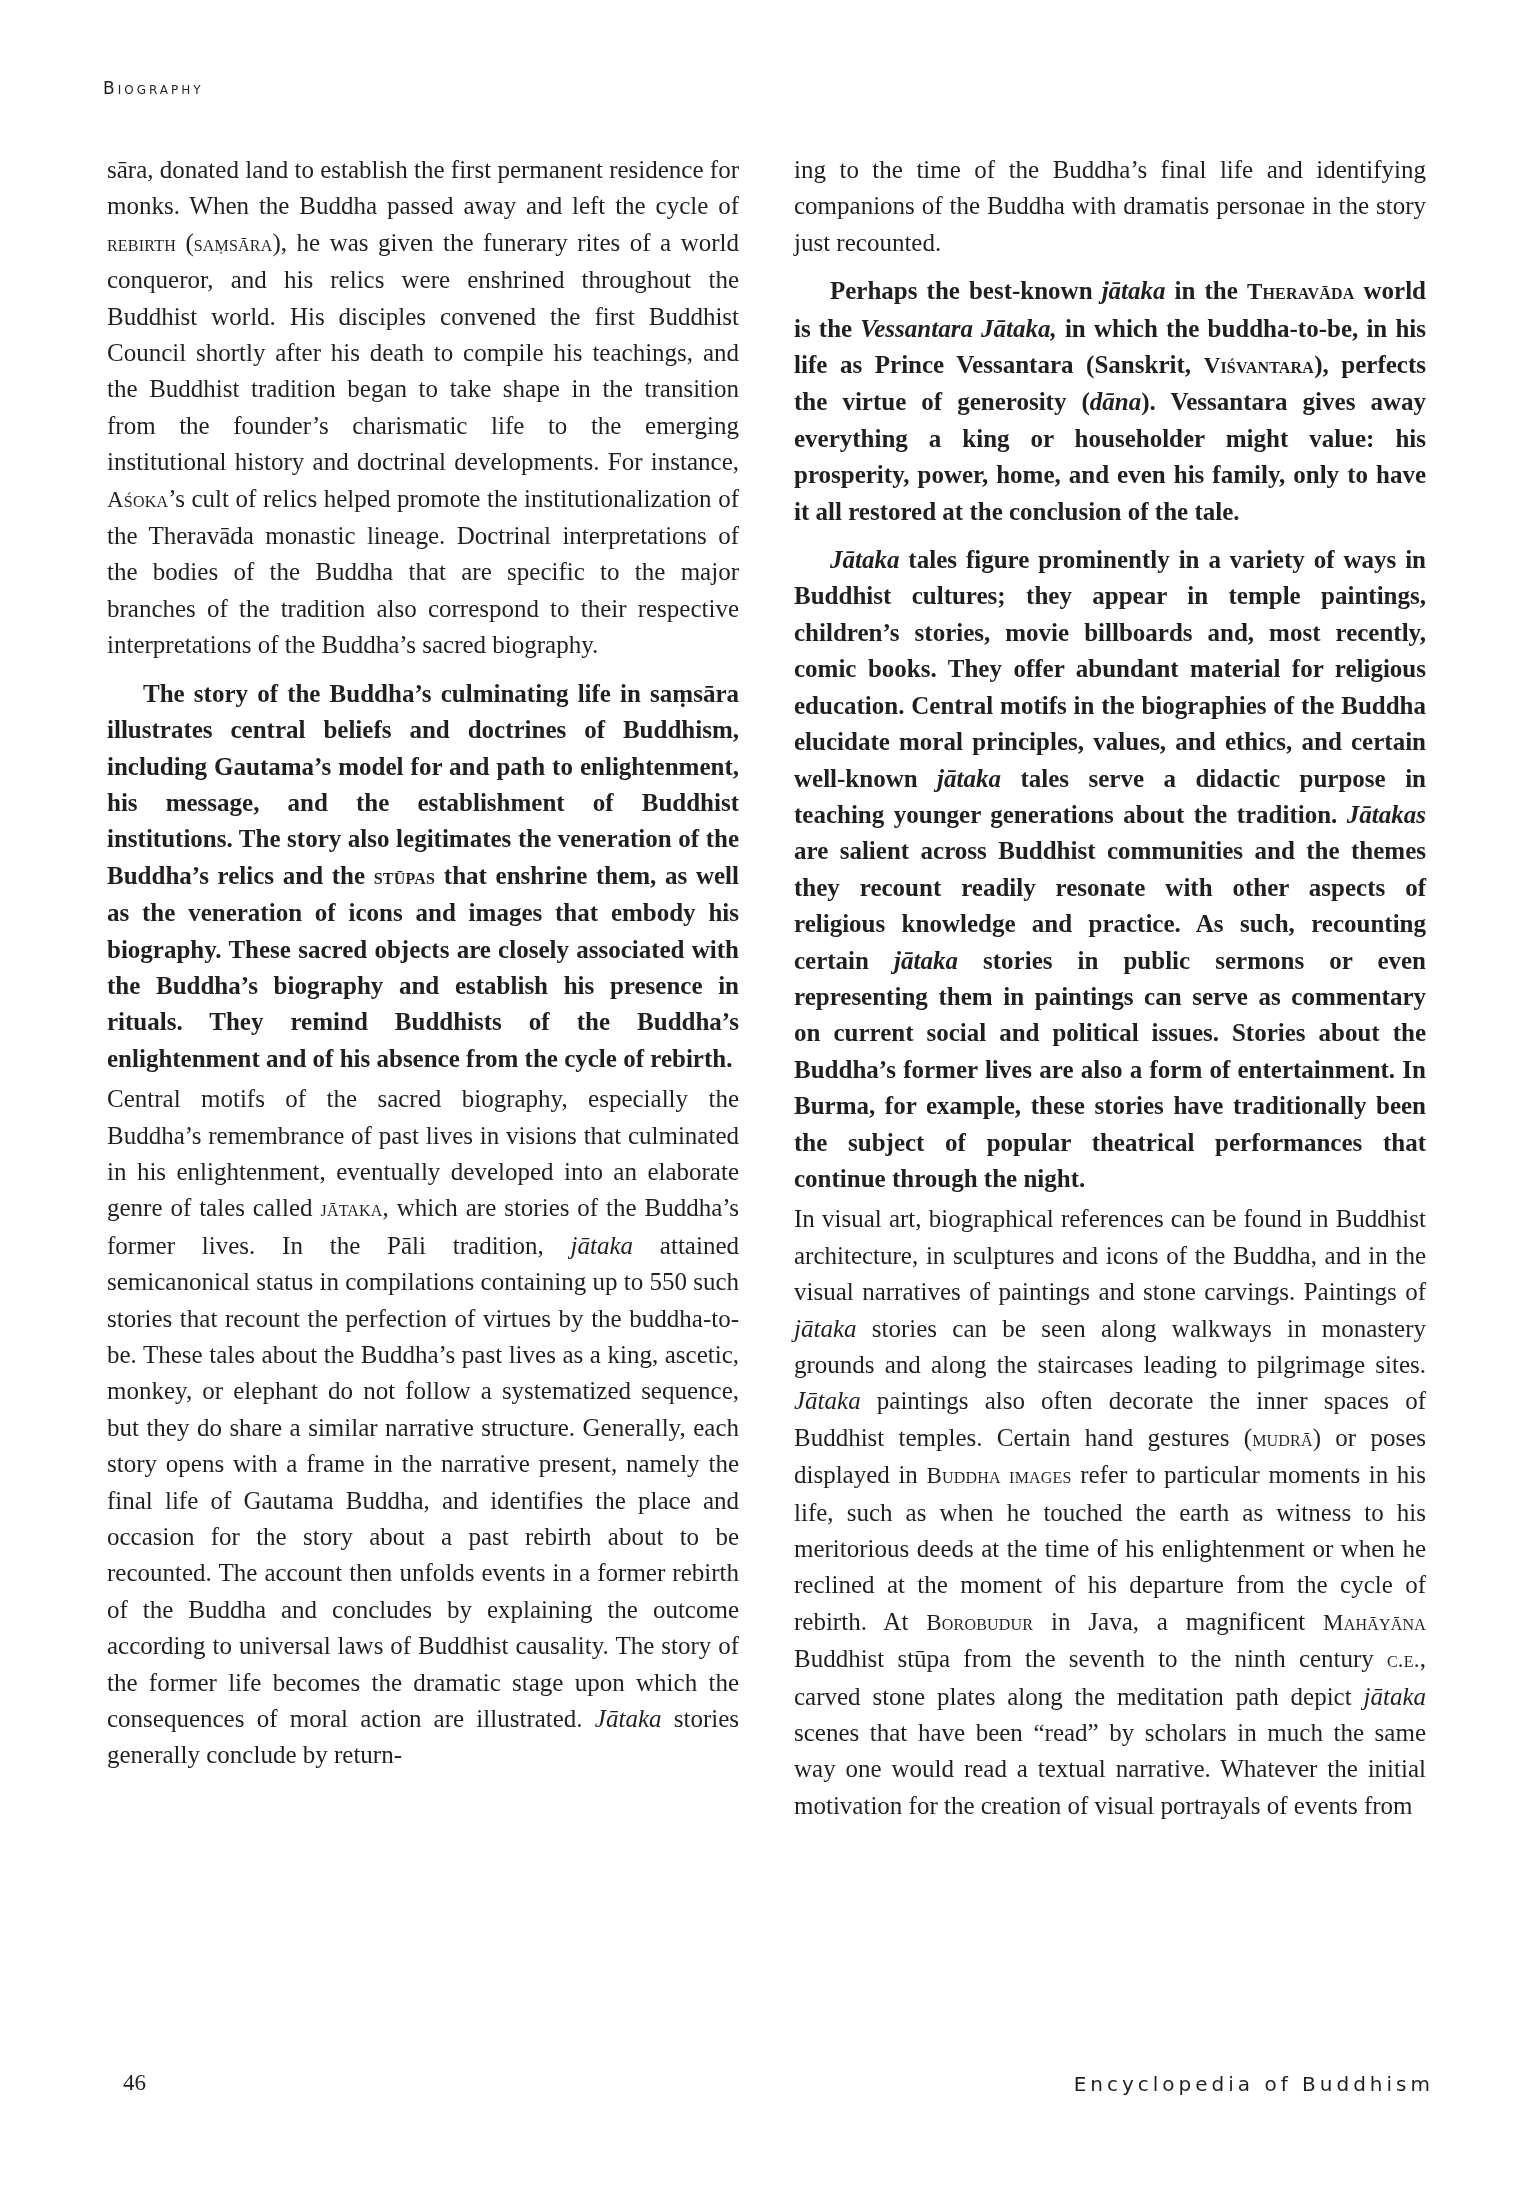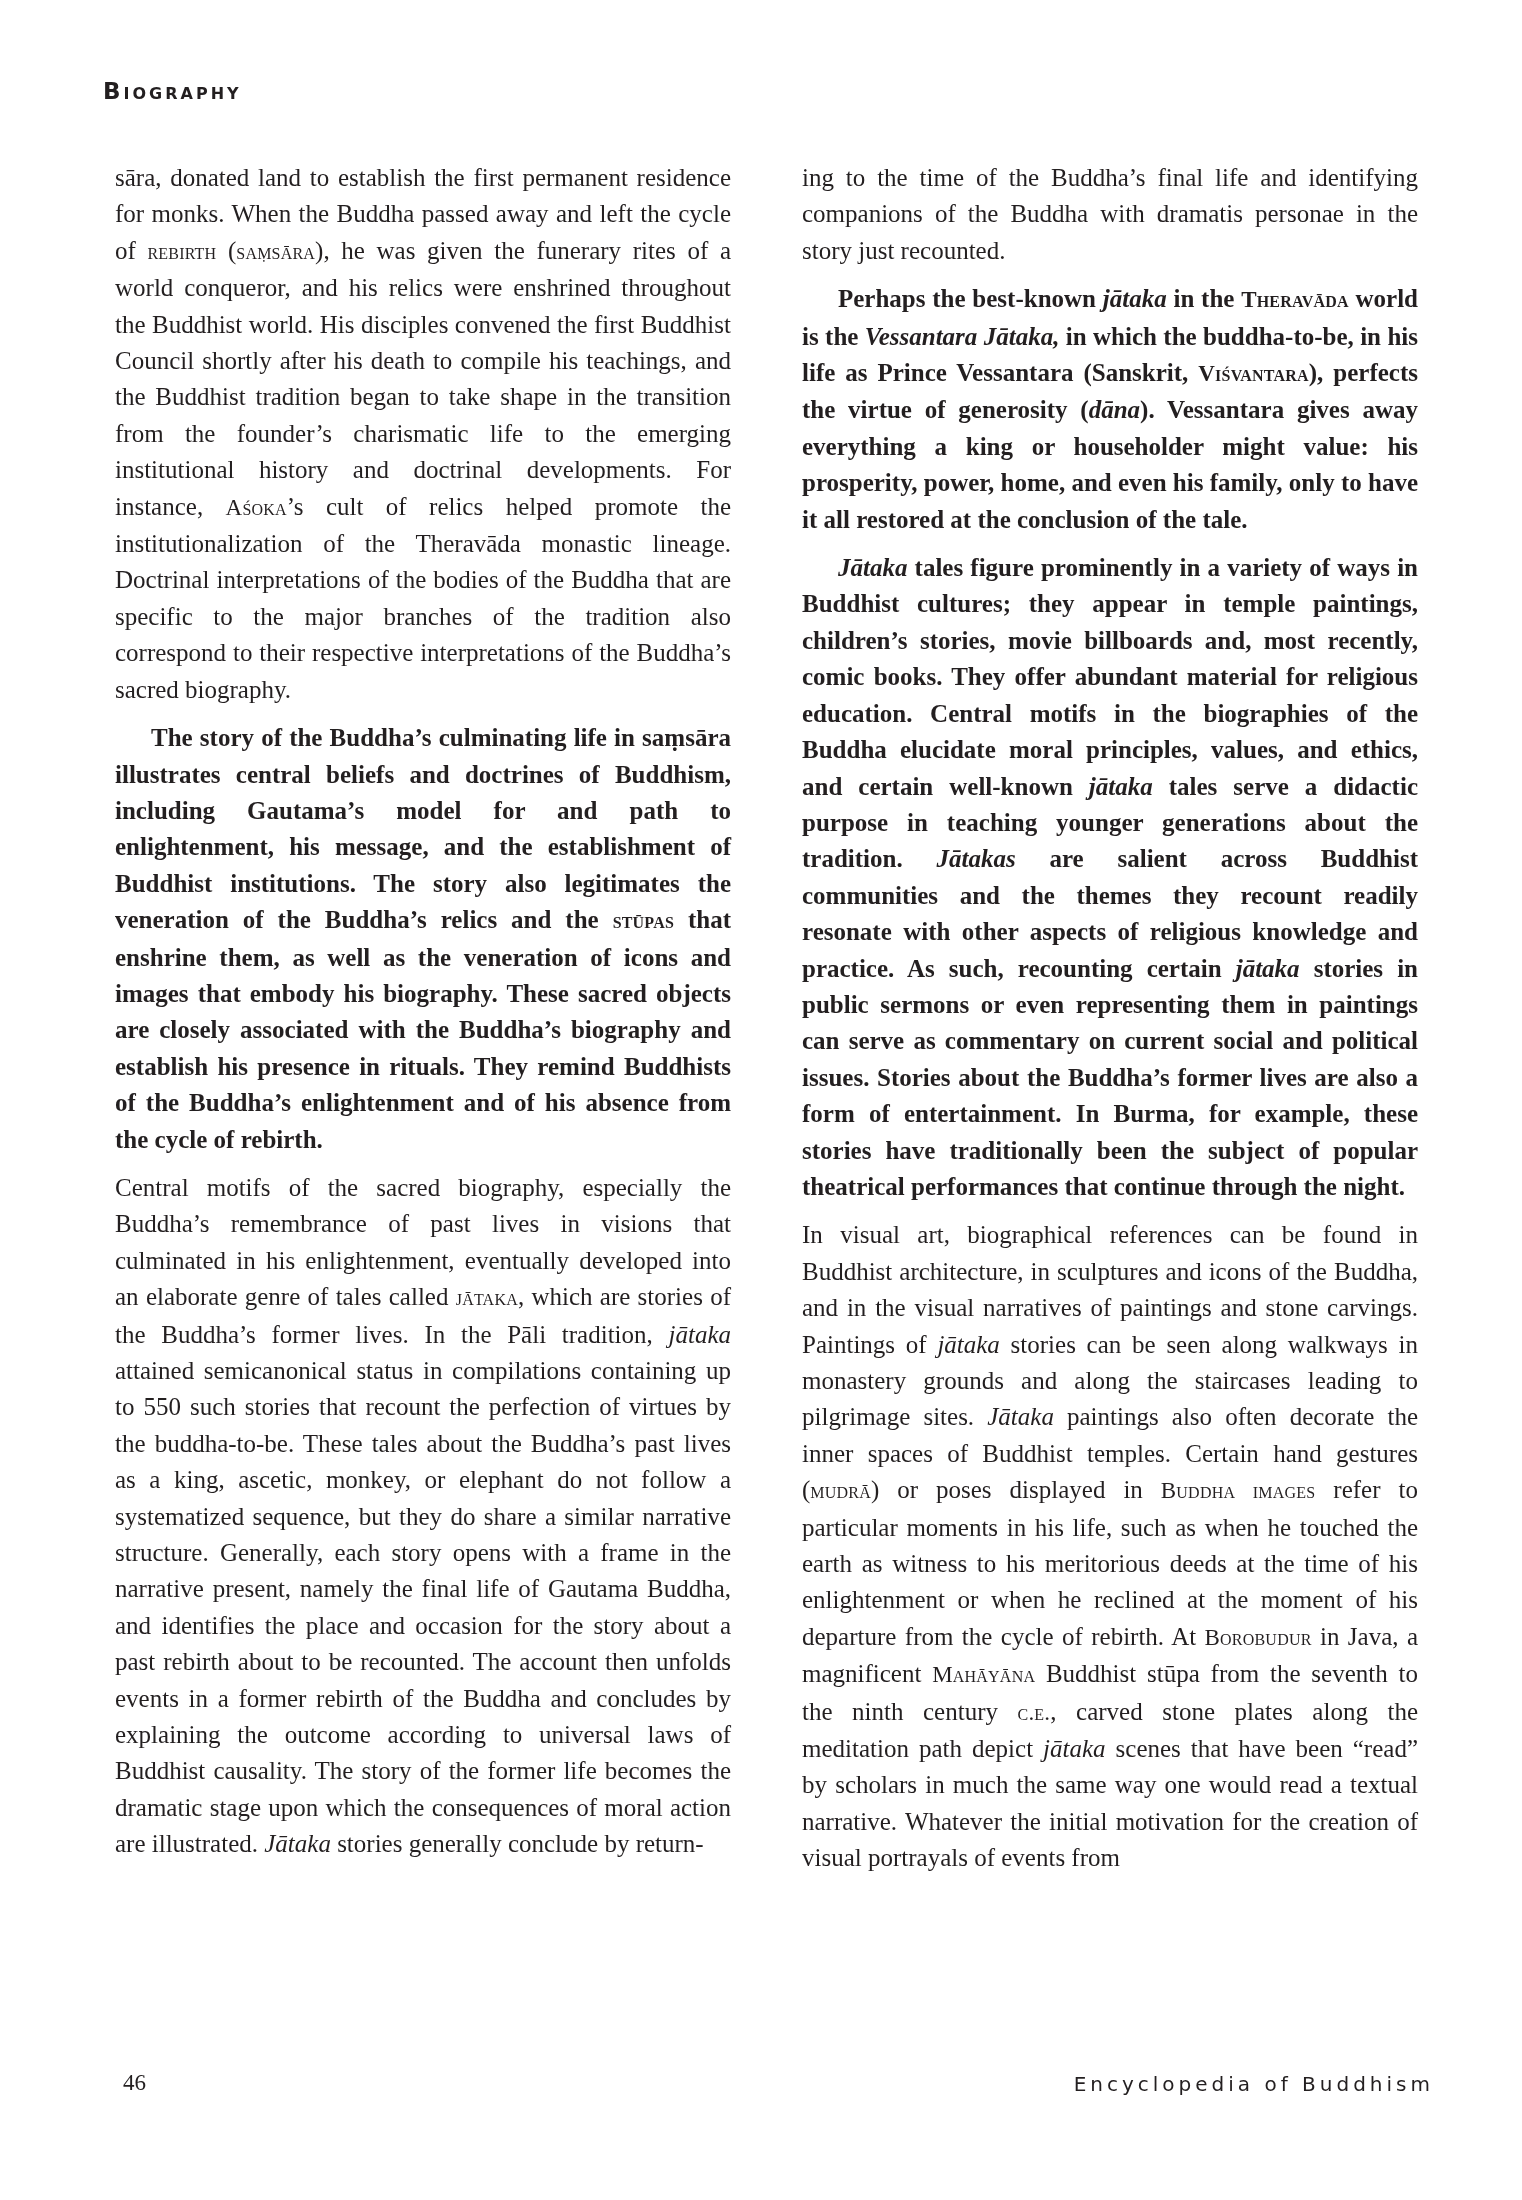--- a/index.html
+++ b/index.html
@@ -1,24 +1,24 @@
 <!DOCTYPE html>
 <html><head>
 <meta charset="utf-8">
 <style>
   html, body { margin:0; padding:0; background:#ffffff; }
   body { width:1522px; height:2200px; position:relative; overflow:hidden; color:#231f20;
          font-family:"Liberation Serif", "DejaVu Serif", serif; }
-  .running-head { position:absolute; left:103px; top:78px; font-size:23px; letter-spacing:3px;
-                  font-variant:small-caps; font-family:"DejaVu Sans", sans-serif; font-weight:bold; }
+  .running-head { position:absolute; left:103px; top:78px; font-size:17px; letter-spacing:3px;
+                  font-variant:small-caps; font-family:"DejaVu Sans", sans-serif; font-weight:normal; }
   .col { position:absolute; top:148px; width:640px; font-size:25px; line-height:36.4px;
          text-align:justify; hyphens:manual; }
   .col.left { left:103px; }
   .col.right { left:790px; }
-  .col p { margin:12px; }
+  .col p { margin:4px; }
   .col p.indent { text-indent:36px;font-weight:bold; }
   .col p.gap { margin-top:12px; }
   .sc { font-variant:small-caps; font-size:0.92em; letter-spacing:0.2px; }
   .subhead { font-family:"DejaVu Sans", sans-serif; font-weight:bold; font-size:23px;
              line-height:30px; margin-top:40px !important; margin-bottom:4px !important; letter-spacing:-0.3px; }
   .col.right .subhead { margin-top:46px !important; }
   .folio { position:absolute; left:103px; top:2070px; font-size:23px;
            font-family:"Liberation Serif", serif;margin-left:20px; }
   .running-foot { position:absolute; right:88px; top:2072px; font-size:20px; letter-spacing:4px;
                   font-family:"DejaVu Sans", sans-serif; }

